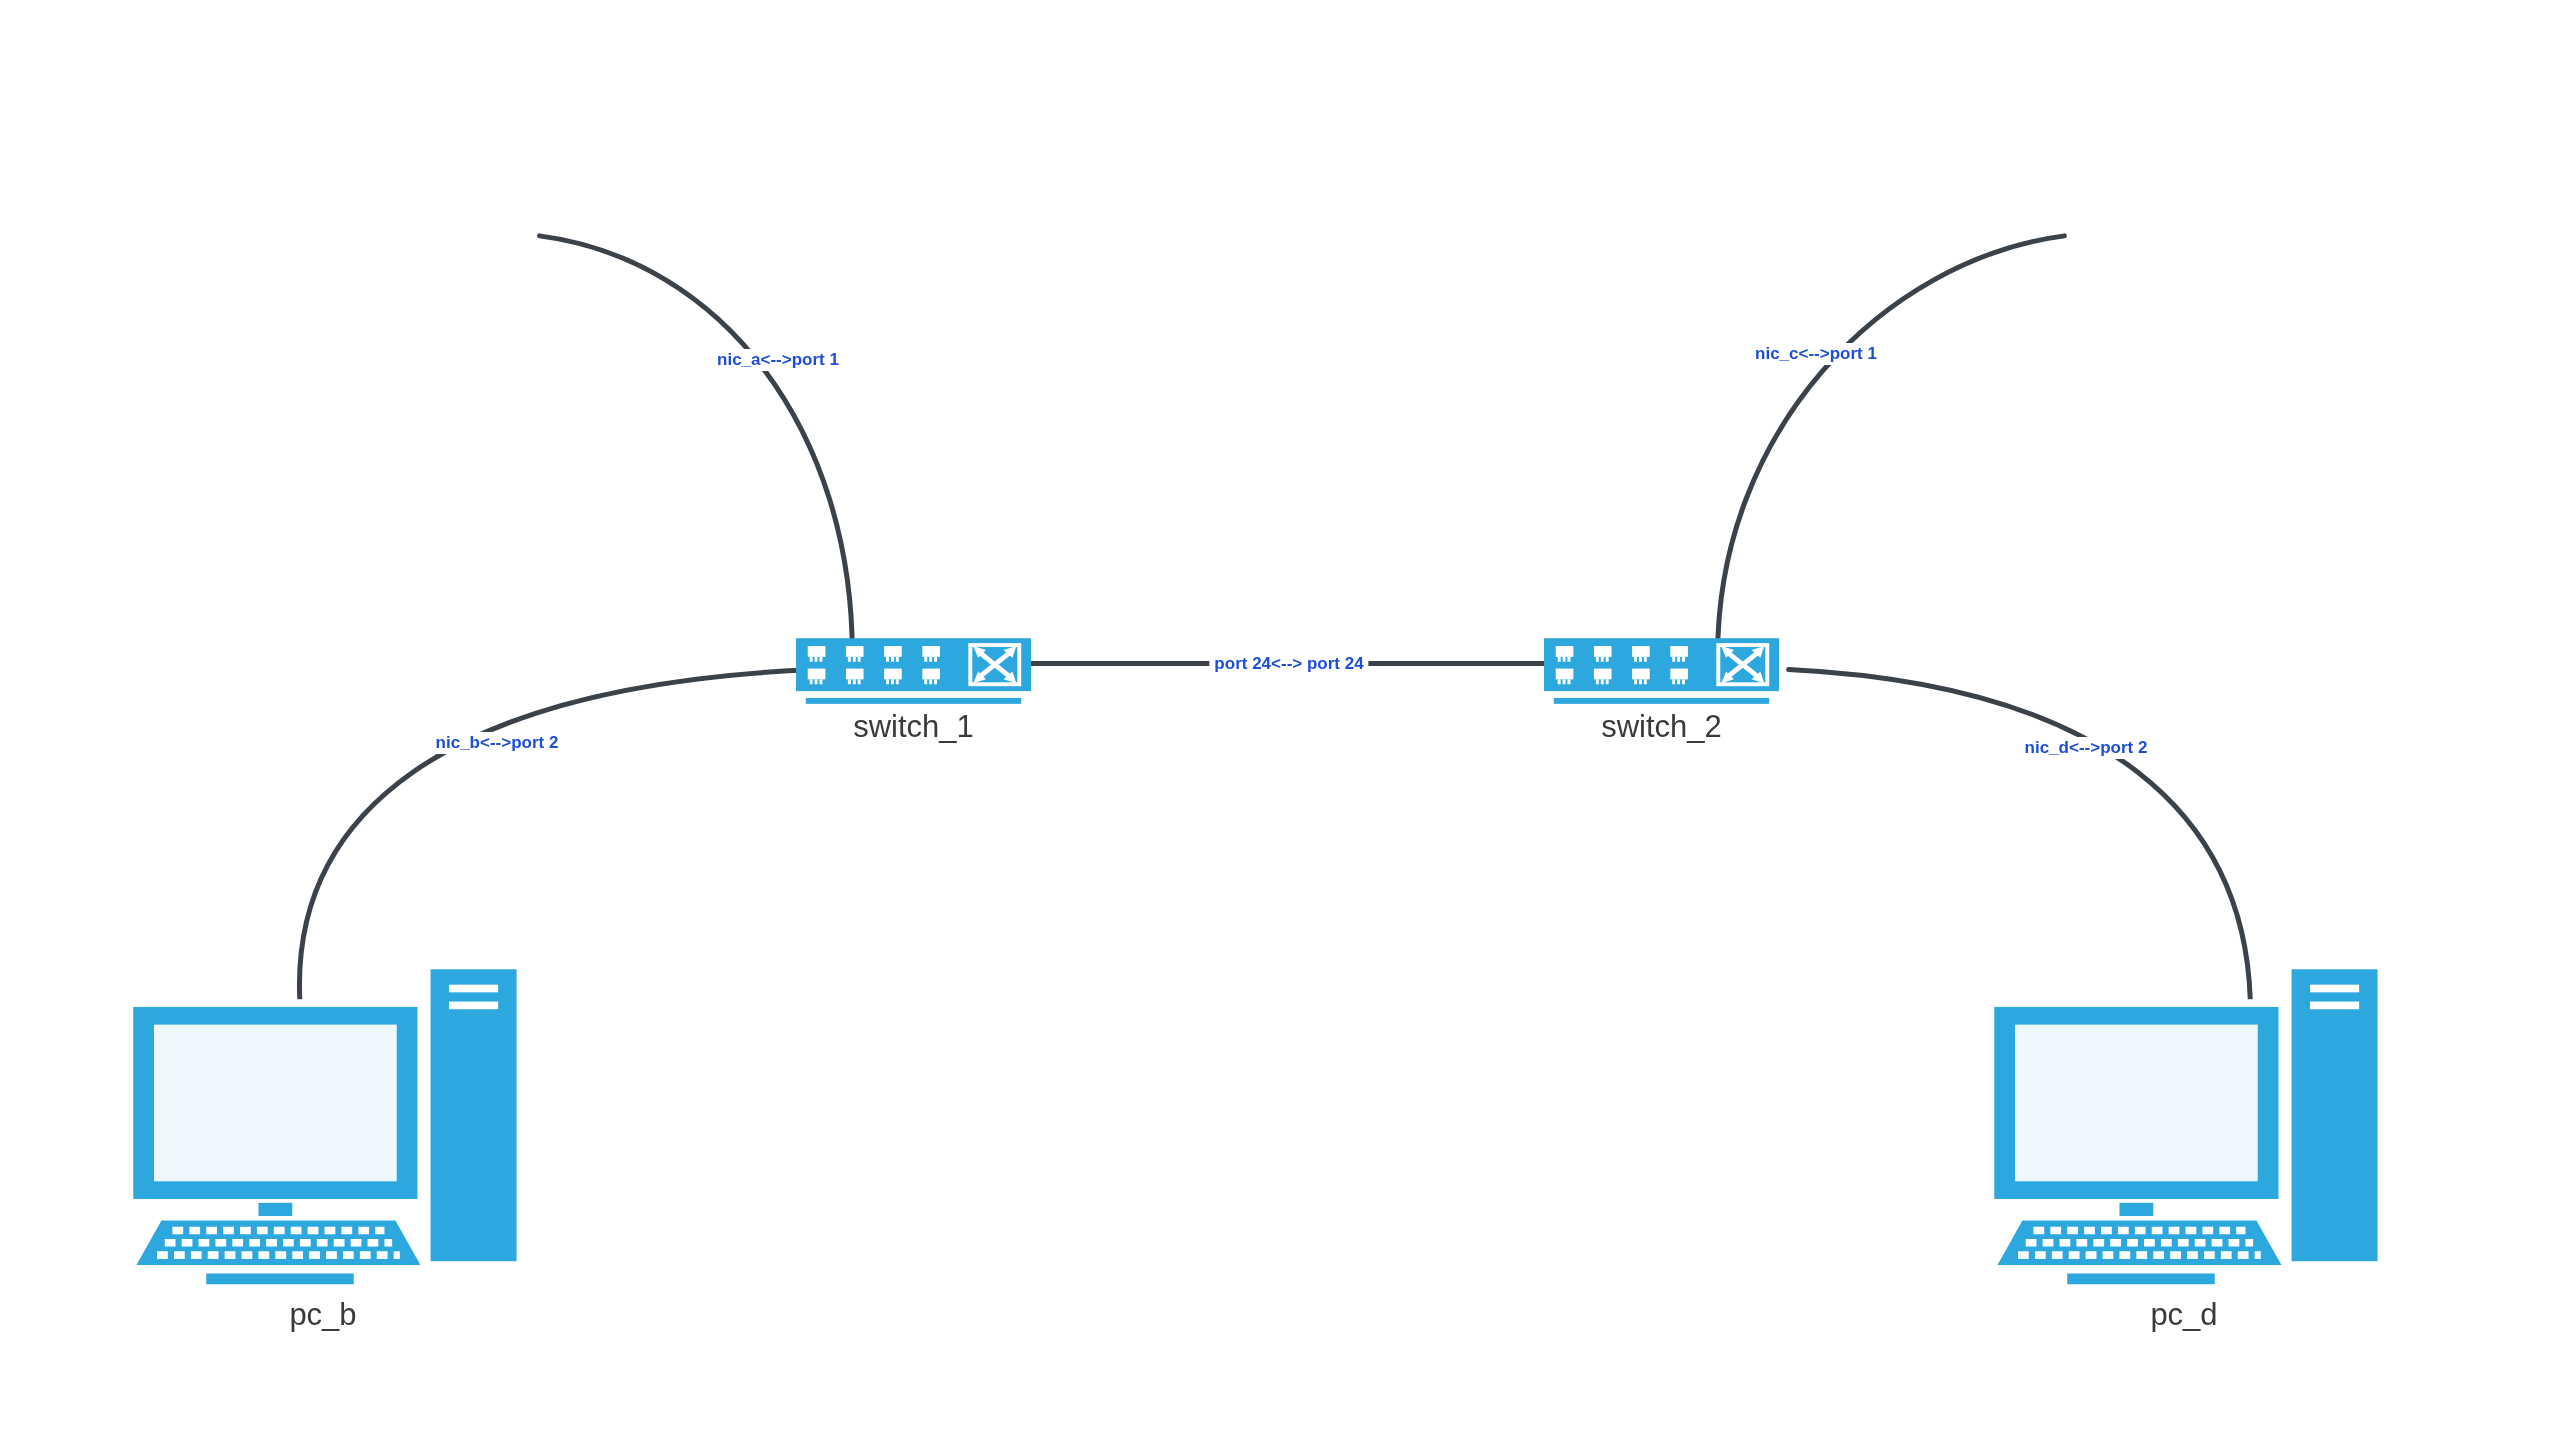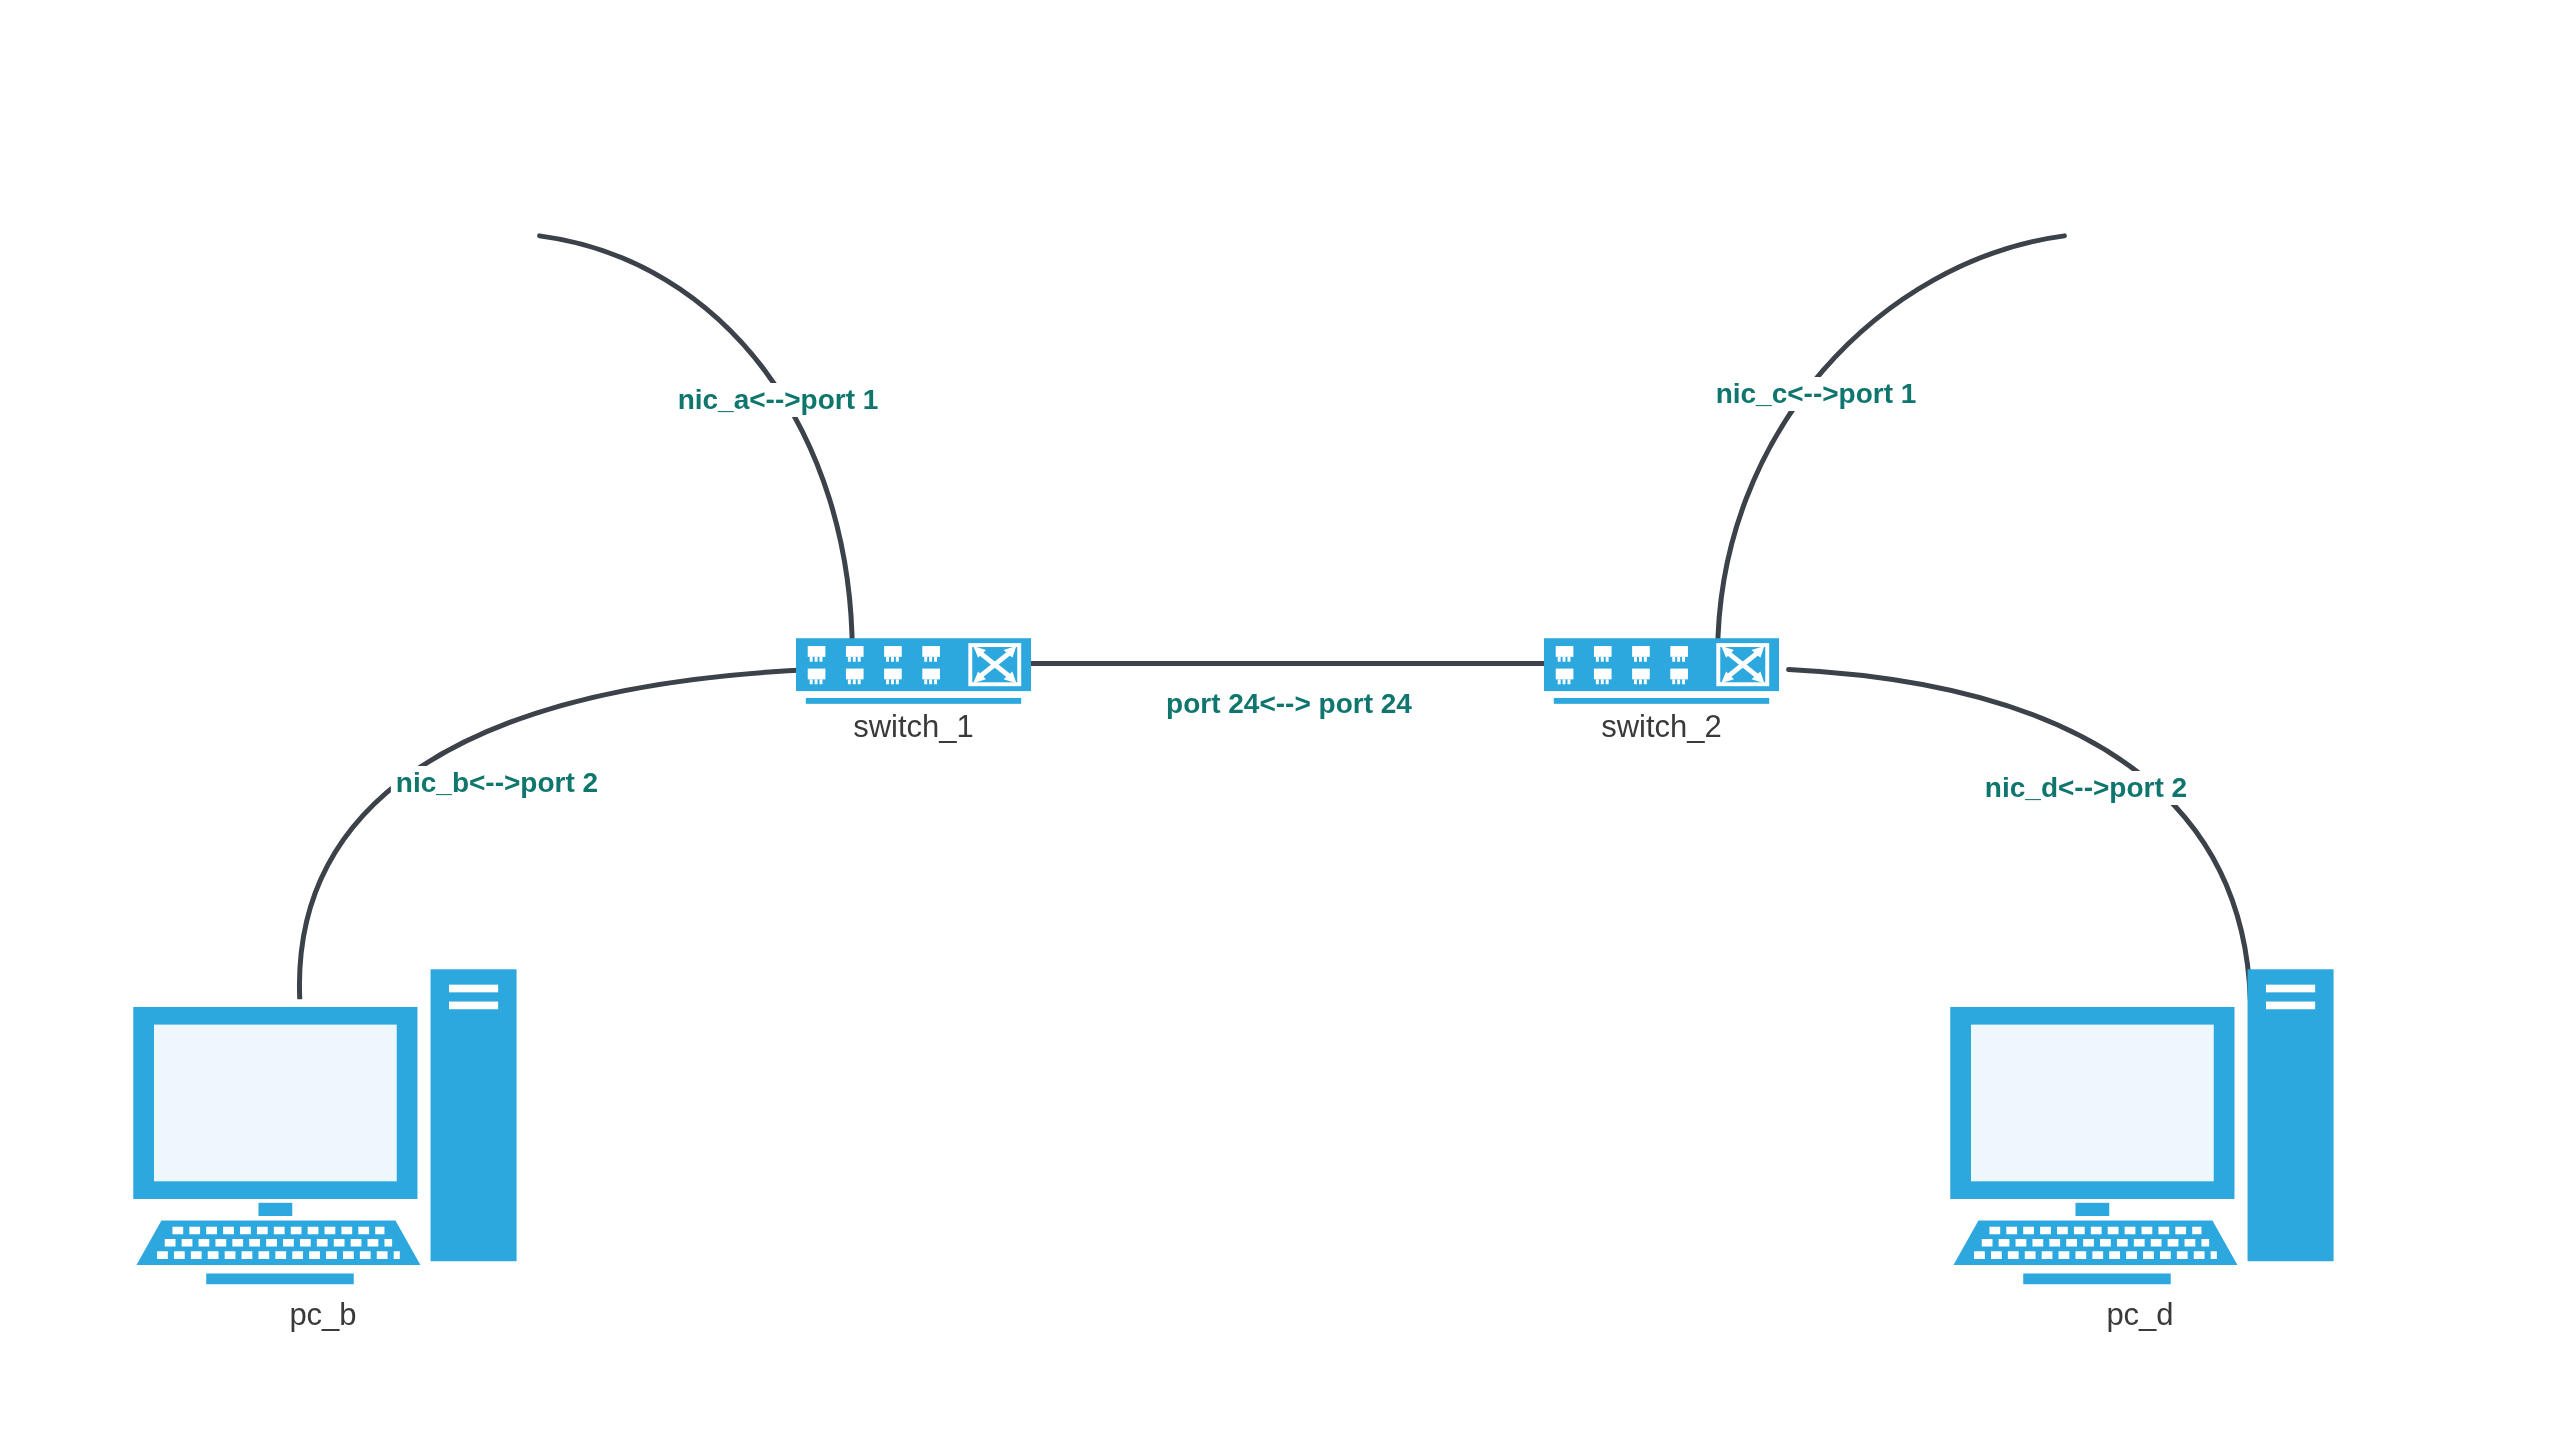--- a/index.html
+++ b/index.html
@@ -36,27 +36,26 @@
   .node-label {
     font-size: 31px;
     color: #3a3a3a;
     margin-top: 2px;
     white-space: nowrap;
   }
   .node.switch .node-label { }
   .edge-label {
     position: absolute;
     transform: translate(-50%, -50%);
-    font-size: 28px;
+    font-size: 17px;
     font-weight: bold;
-    color: #0f766e;
+    color: #1d4ed8;
     background: #ffffff;
     padding: 1px 5px;
     white-space: nowrap;
-    margin-top: 40px;
   }
   .defs-hidden { position: absolute; width: 0; height: 0; overflow: hidden; }
 </style>
 </head>
 <body>
 
 <svg class="defs-hidden" aria-hidden="true">
   <defs>
 
     <symbol id="sym-pc" viewBox="0 0 260 220">
@@ -119,21 +118,21 @@
 
 
   <div class="node pc" style="left:123px; top:957px;">
     <svg width="400" height="338" viewBox="0 0 400 338">
         <use href="#sym-pc"></use>
       </svg>
     <div class="node-label">pc_b</div>
   </div>
 
 
-  <div class="node pc" style="left:1940px; top:957px;justify-content:space-between;">
+  <div class="node pc" style="left:1984px; top:957px;justify-content:space-between;">
     <svg width="400" height="338" viewBox="0 0 400 338">
         <use href="#sym-pc"></use>
       </svg>
     <div class="node-label">pc_d</div>
   </div>
 
   <div class="node switch" style="left:796px; top:638px;">
     <svg width="235" height="69" viewBox="0 0 235 69">
         <use href="#sym-switch"></use>
       </svg>

